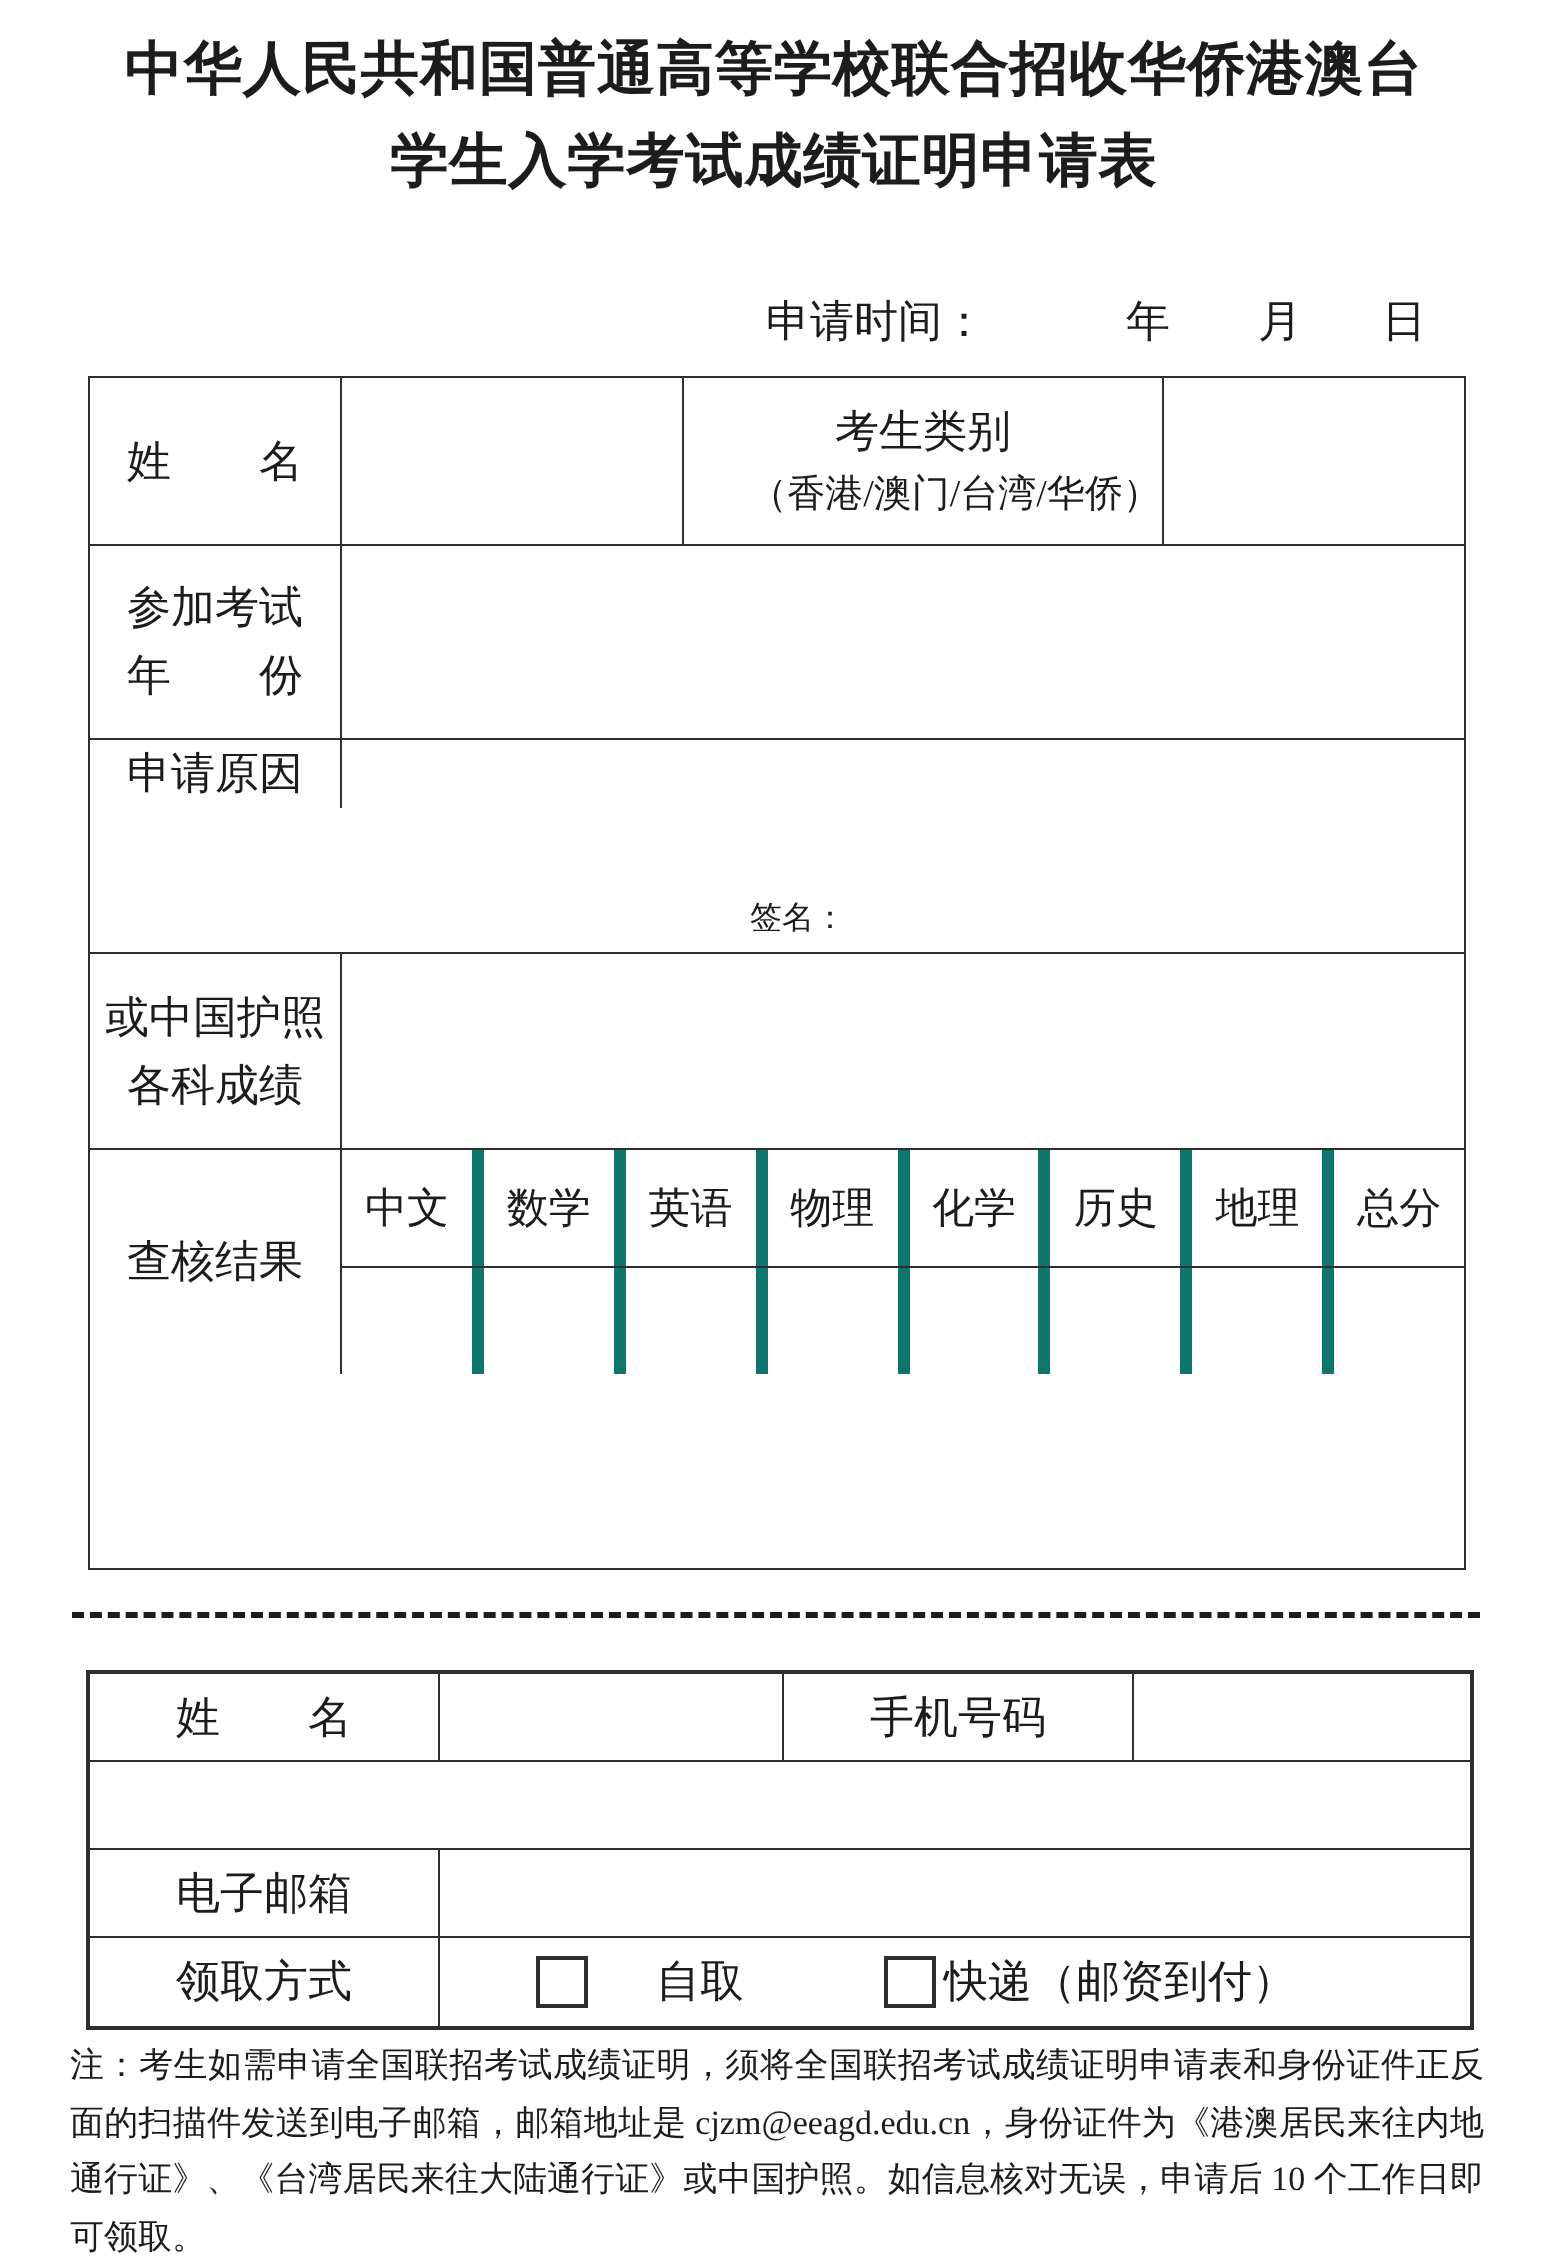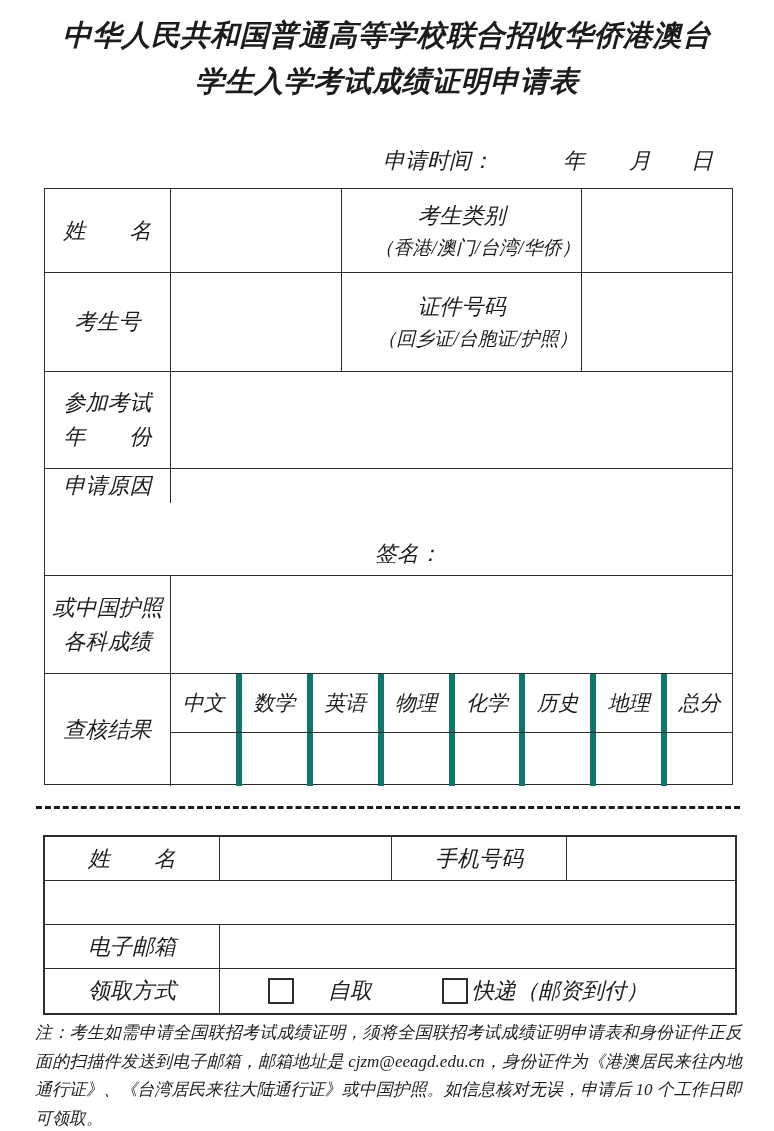--- a/index.html
+++ b/index.html
@@ -1,19 +1,19 @@
 <!DOCTYPE html>
 <html><head>
 <meta charset="utf-8">
 <style>
   html,body{margin:0;padding:0;background:#ffffff;}
   .page{
     position:relative;width:774px;height:1131px;background:#ffffff;
     font-family:"Liberation Serif","DejaVu Serif",serif;
-    color:#1c1c1c;overflow:hidden;font-style:italic;
+    color:#1c1c1c;overflow:hidden;
   }
   .title{position:absolute;top:12px;left:0;width:774px;text-align:center;
     font-size:29px;font-weight:bold;line-height:46px;letter-spacing:0.5px;}
   .apply-time{position:absolute;top:146px;left:0;width:774px;height:28px;font-size:22px;}
   .apply-time span{position:absolute;top:0;white-space:nowrap;}
   .at-label{left:383px;}
   .at-year{left:563px;}
   .at-month{left:629px;}
   .at-day{left:691px;}
 
@@ -31,21 +31,21 @@
   .grow{flex:1;}
   .lbl{font-size:22px;white-space:pre;line-height:34px;}
   .hint{font-size:19px;white-space:nowrap;line-height:30px;margin-left:32px;}
   .r1{height:84px;}
   .r2{height:99px;}
   .r3{height:97px;}
   .r4{height:107px;flex-direction:column;}
   .r5{height:98px;}
   .r6{height:112px;}
   .rel{position:relative;}
-  .sign{position:absolute;left:330px;bottom:6px;font-size:22px;white-space:nowrap;}
+  .sign{position:absolute;left:330px;bottom:6px;font-size:16px;white-space:nowrap;}
   .score-grid{flex:1;display:flex;flex-direction:column;}
   .score-row{display:flex;flex:none;}
   .score-row.hd{height:59px;border-bottom:1px solid #2e2e2e;box-sizing:border-box;}
   .score-row.vals{flex:1;}
   .score-cell{flex:1;box-sizing:border-box;border-right:6px solid #0f766e;
       display:flex;align-items:center;justify-content:center;font-size:21px;}
   .score-cell.end{border-right:none;}
 
   
   .dashes{position:absolute;left:36px;top:806px;width:704px;height:0;
@@ -92,29 +92,20 @@
     <div class="row r1">
       <div class="cell w1 lbl">姓　　名</div>
       <div class="cell w2"></div>
       <div class="cell w3">
         <div class="lbl">考生类别</div>
         <div class="hint">（香港/澳门/台湾/华侨）</div>
       </div>
       <div class="cell grow end"></div>
     </div>
 
-    <div class="row r2">
-      <div class="cell w1 lbl">考生号</div>
-      <div class="cell w2"></div>
-      <div class="cell w3">
-        <div class="lbl">证件号码</div>
-        <div class="hint">（回乡证/台胞证/护照）</div>
-      </div>
-      <div class="cell grow end"></div>
-    </div>
 
     <div class="row r3">
       <div class="cell w1">
         <div class="lbl">参加考试</div>
         <div class="lbl">年　　份</div>
       </div>
       <div class="cell grow end"></div>
     </div>
 
     <div class="row r4">

